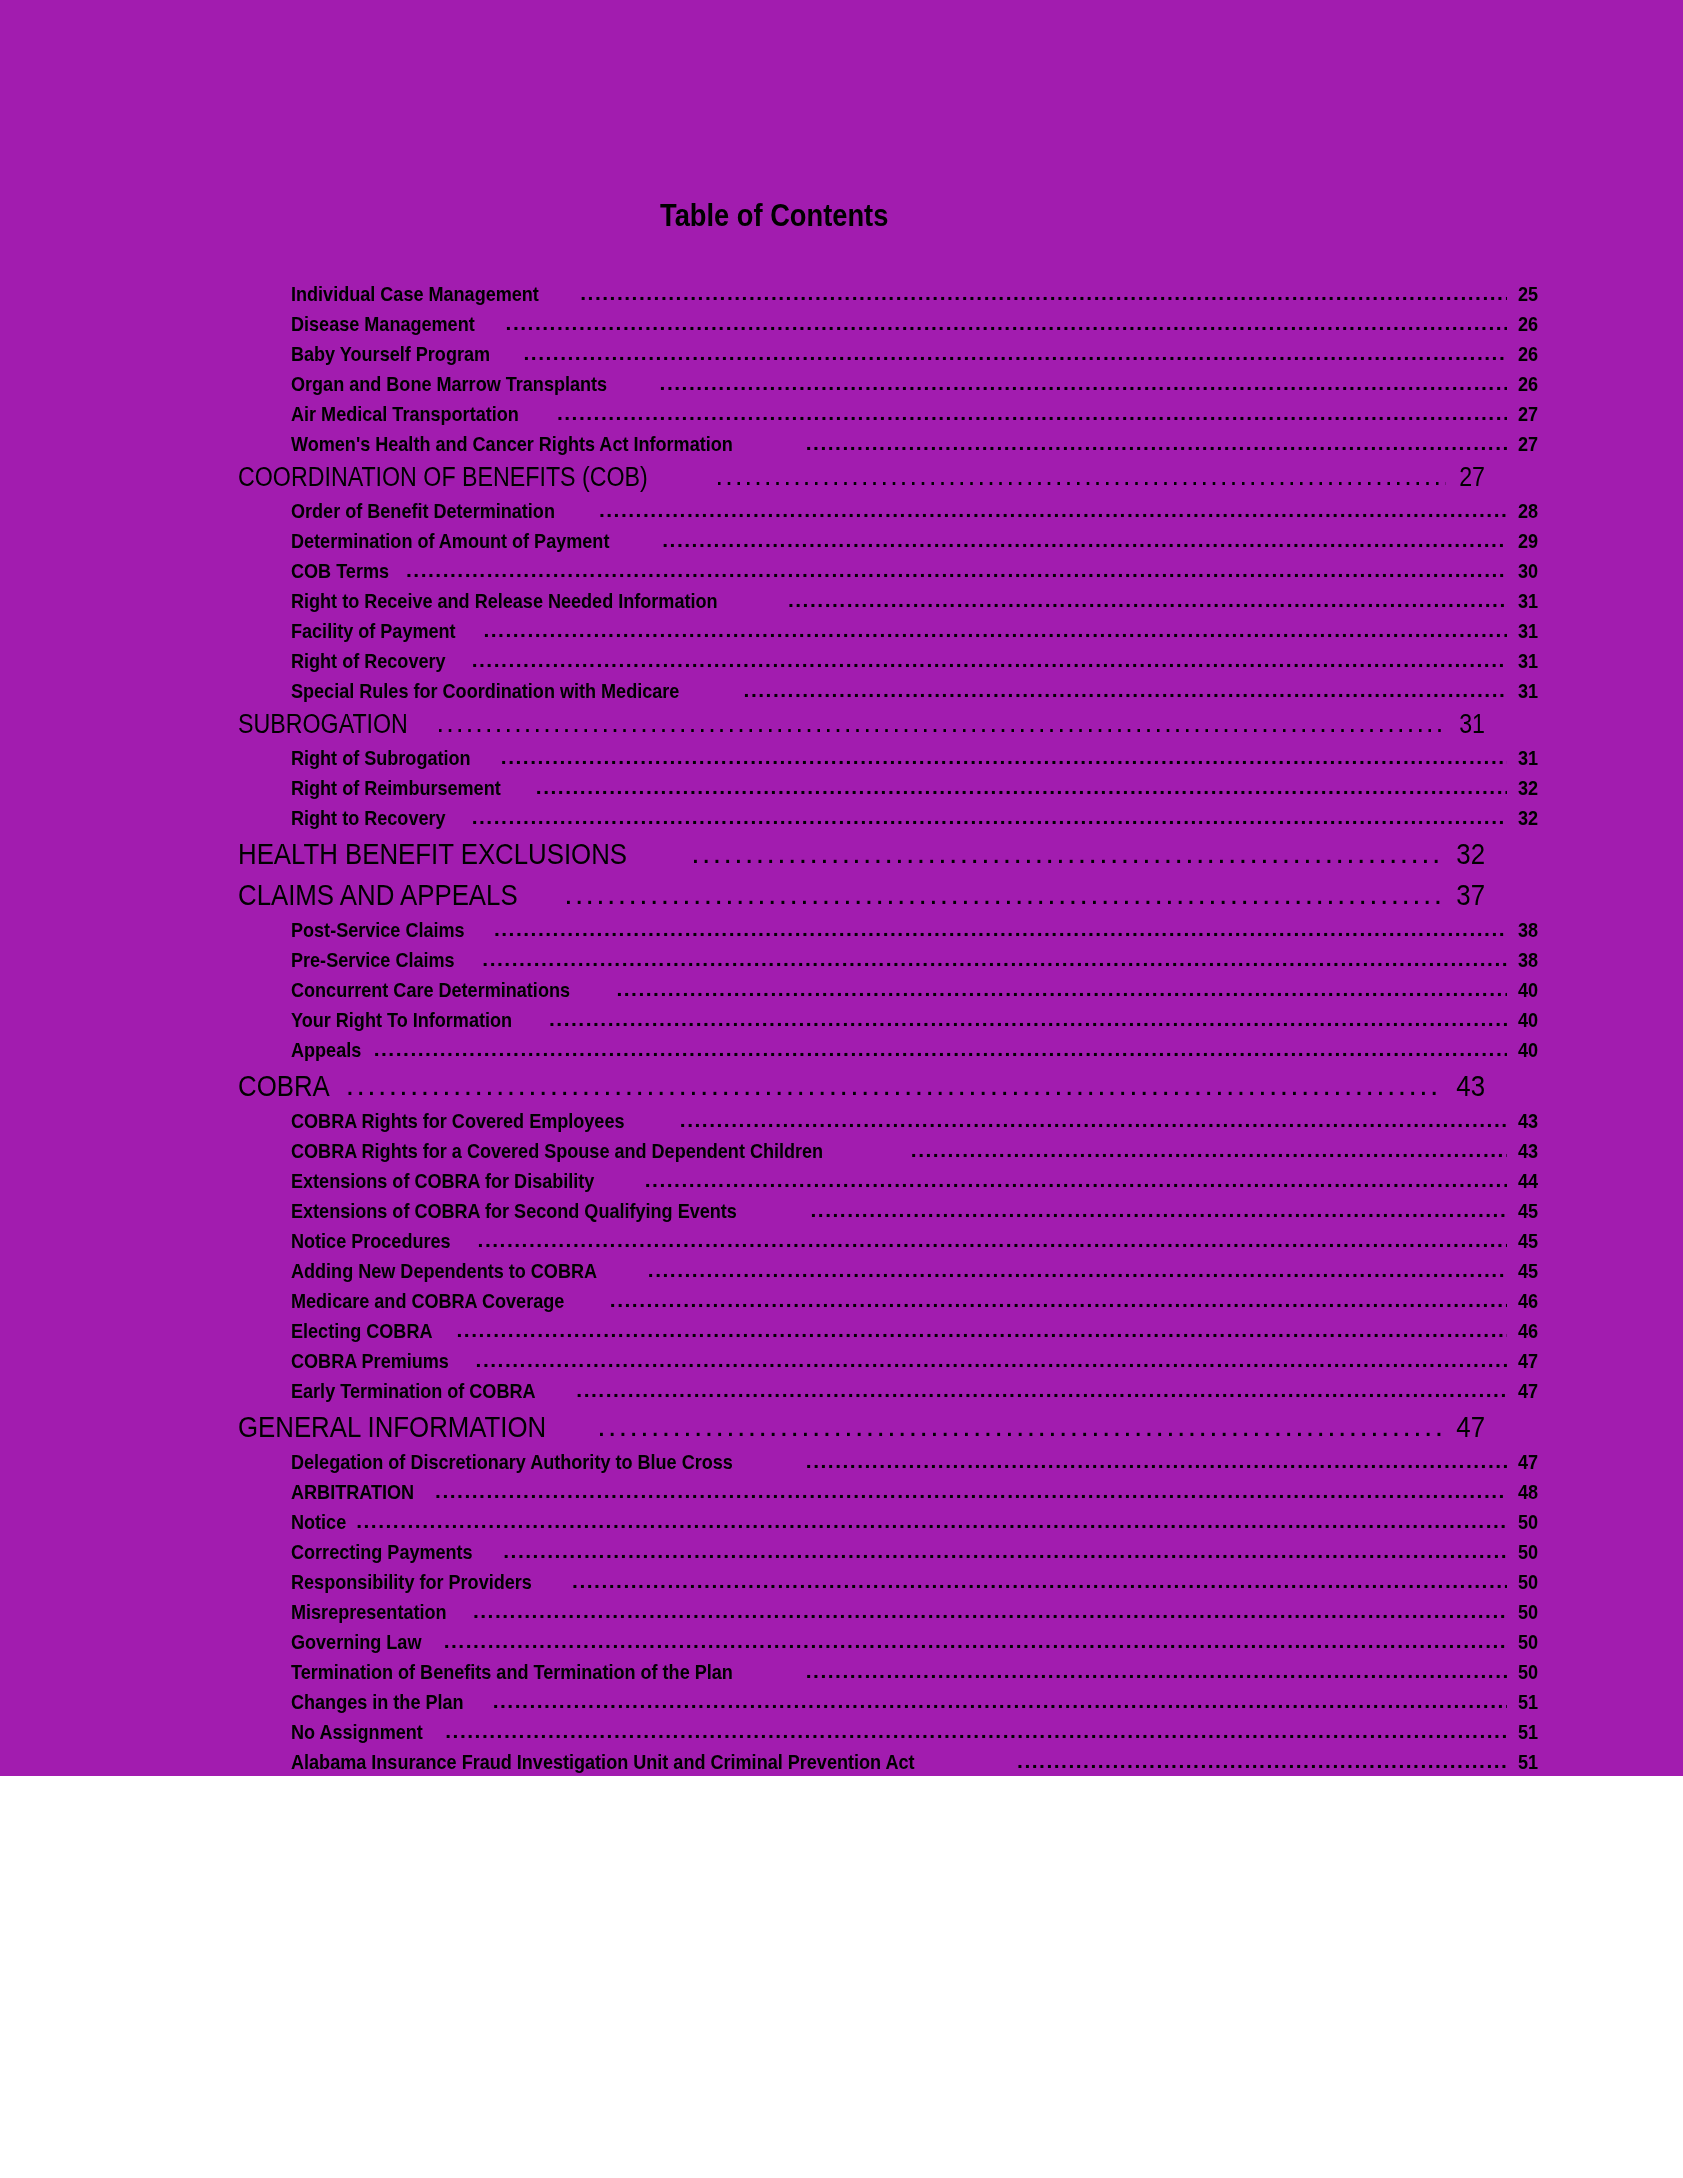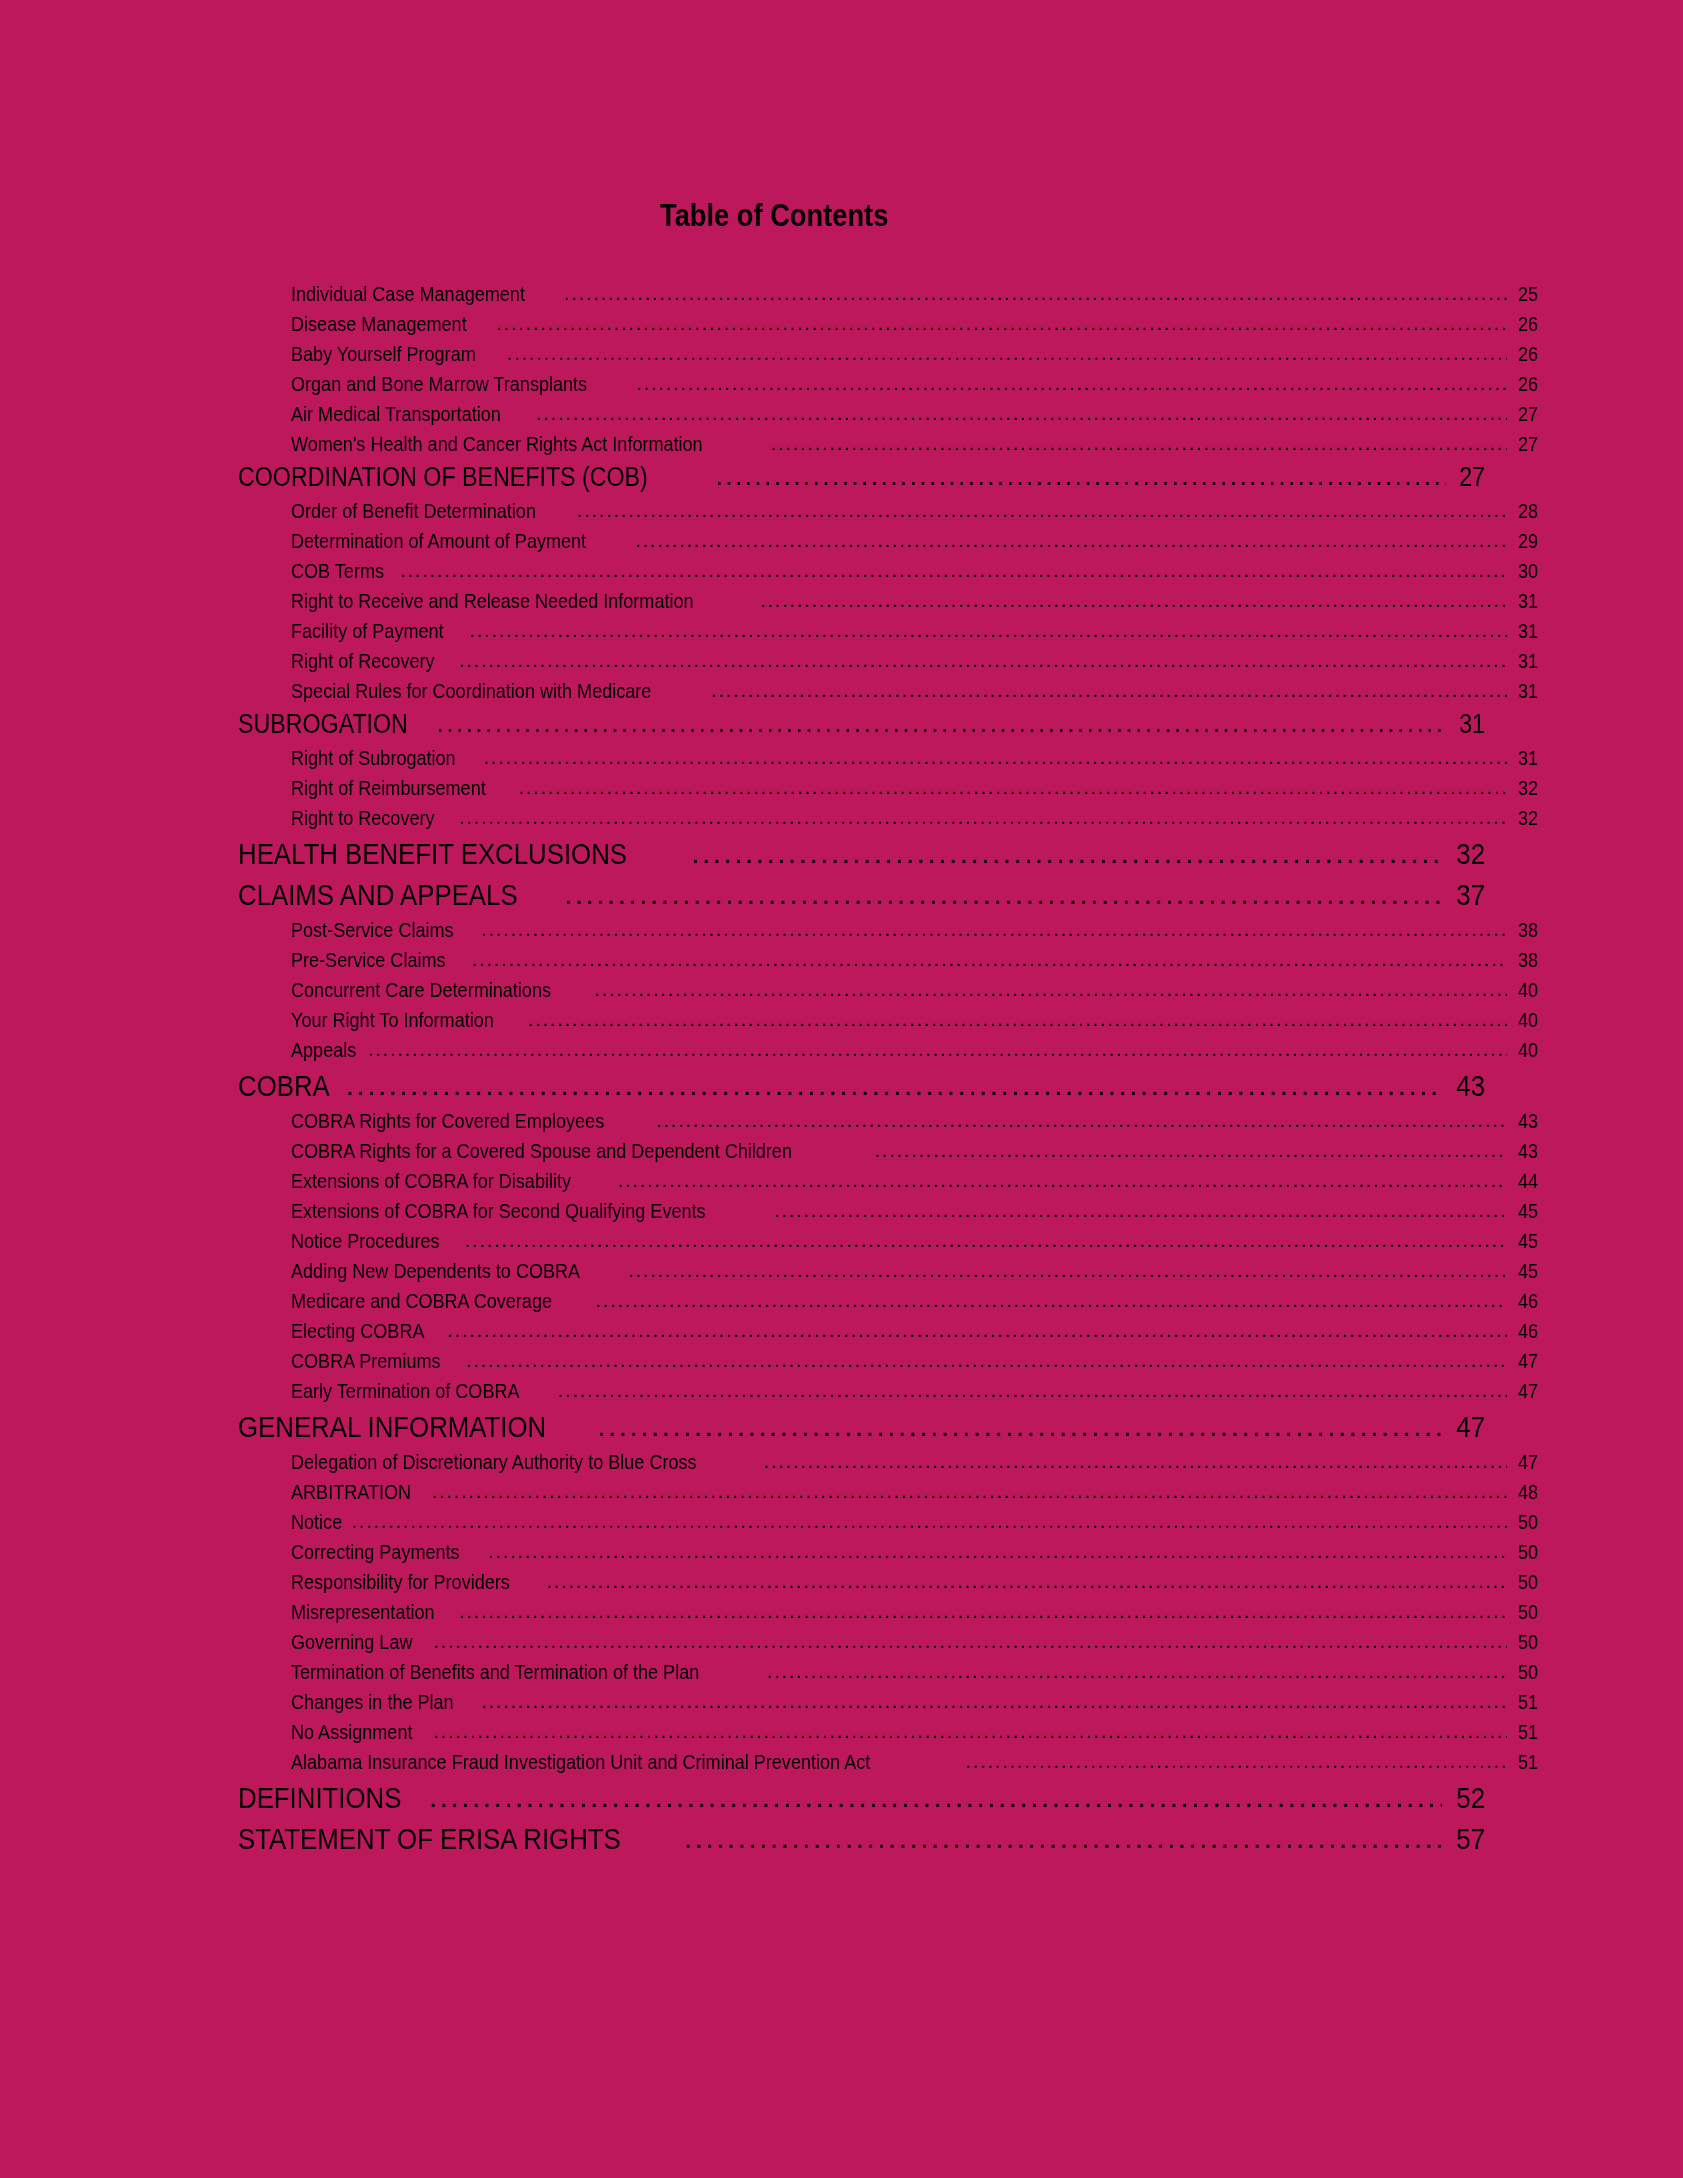--- a/index.html
+++ b/index.html
@@ -11,22 +11,22 @@
     width: 1683px;
     height: 2178px;
     font-family: "Liberation Sans", "DejaVu Sans", sans-serif;
     color: #000000;
     -webkit-font-smoothing: none;
   }
 
   .page {
     position: relative;
     width: 1683px;
-    height: 2178px;
-    background: #be185d;
+    height: 1776px;
+    background: #a21caf;
     box-sizing: border-box;
     padding: 0;
     overflow: hidden;
   }
 
   .doc-title {
     text-align: center;
     font-size: 31px;
     font-weight: bold;
     letter-spacing: 0px;
@@ -78,21 +78,21 @@
     flex: 0 0 auto;
     text-align: right;
     transform: scaleX(0.86);
     transform-origin: right center;
     display: inline-block;
   }
 
   
   .lvl2 {
     font-size: 21px;
-    font-weight: normal;
+    font-weight: bold;
     line-height: 30px;
     padding-left: 53px;
   }
   .lvl2 .toc-page { min-width: 30px; }
 
   
   .lvl1 {
     font-size: 27px;
     font-weight: normal;
     line-height: 37px;

